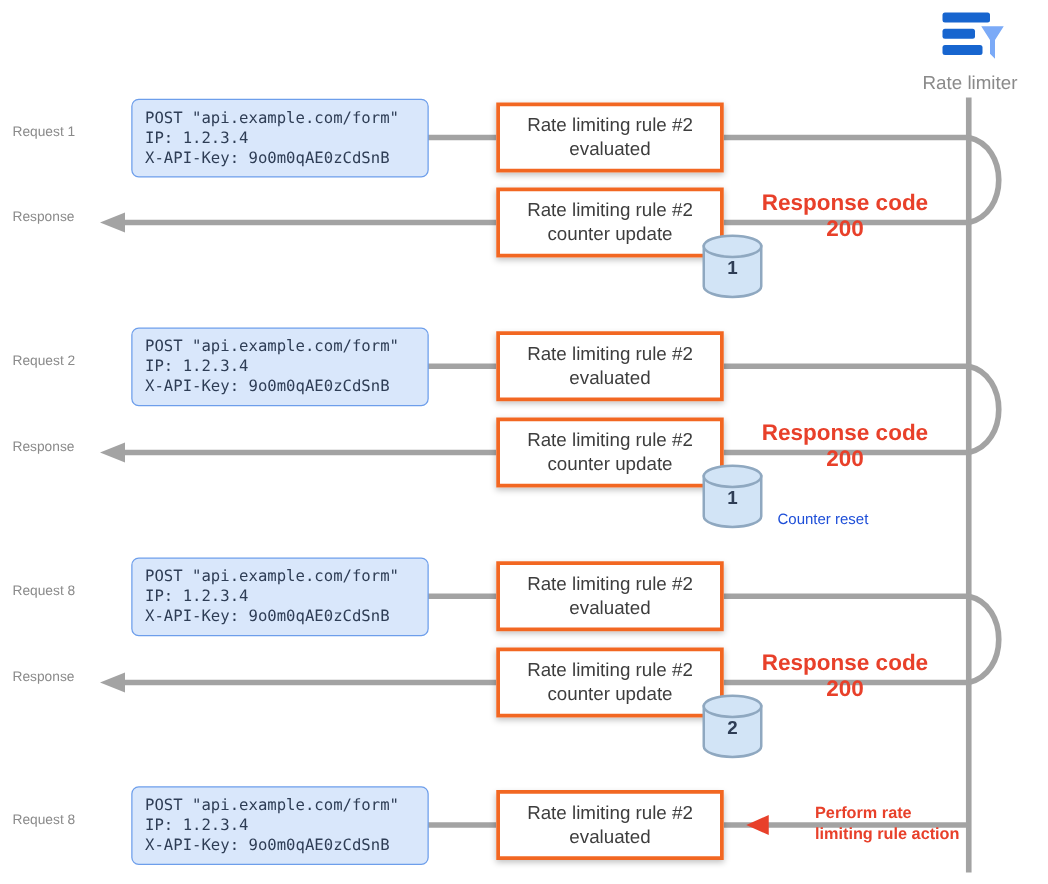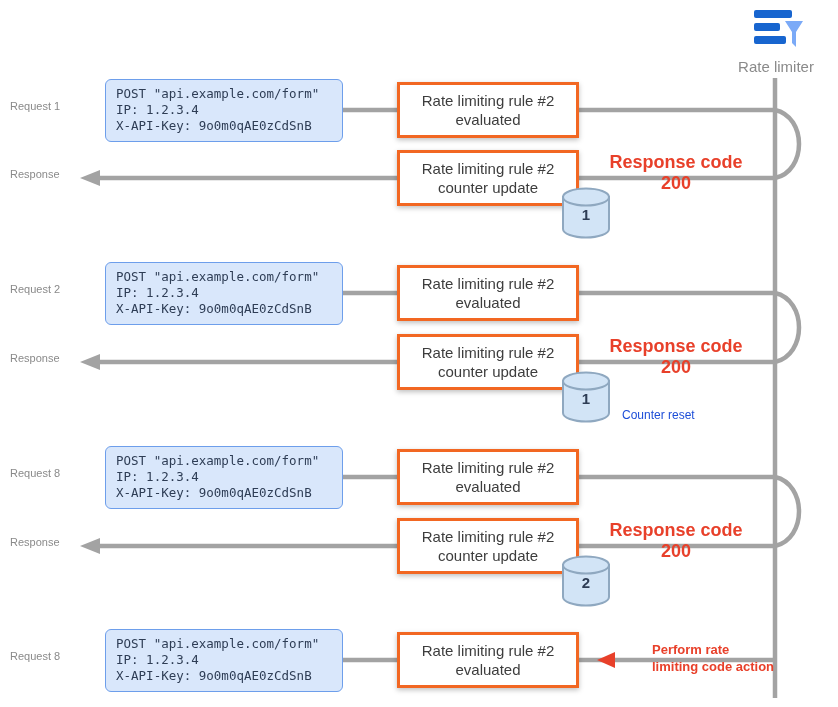--- a/index.html
+++ b/index.html
@@ -122,16 +122,16 @@
   </svg>
   <div class="counter-num" style="left:566px;top:574px">2</div>
 
   <div class="rednote" style="top:152px">Response code 200</div>
   <div class="rednote" style="top:336px">Response code 200</div>
   <div class="graynote">Counter reset</div>
   <div class="rednote" style="top:520px">Response code 200</div>
 
   <div class="action-note">
     <div>Perform rate</div>
-    <div>limiting code action</div>
+    <div>limiting rule action</div>
   </div>
 
 </div>
 
 </body></html>

